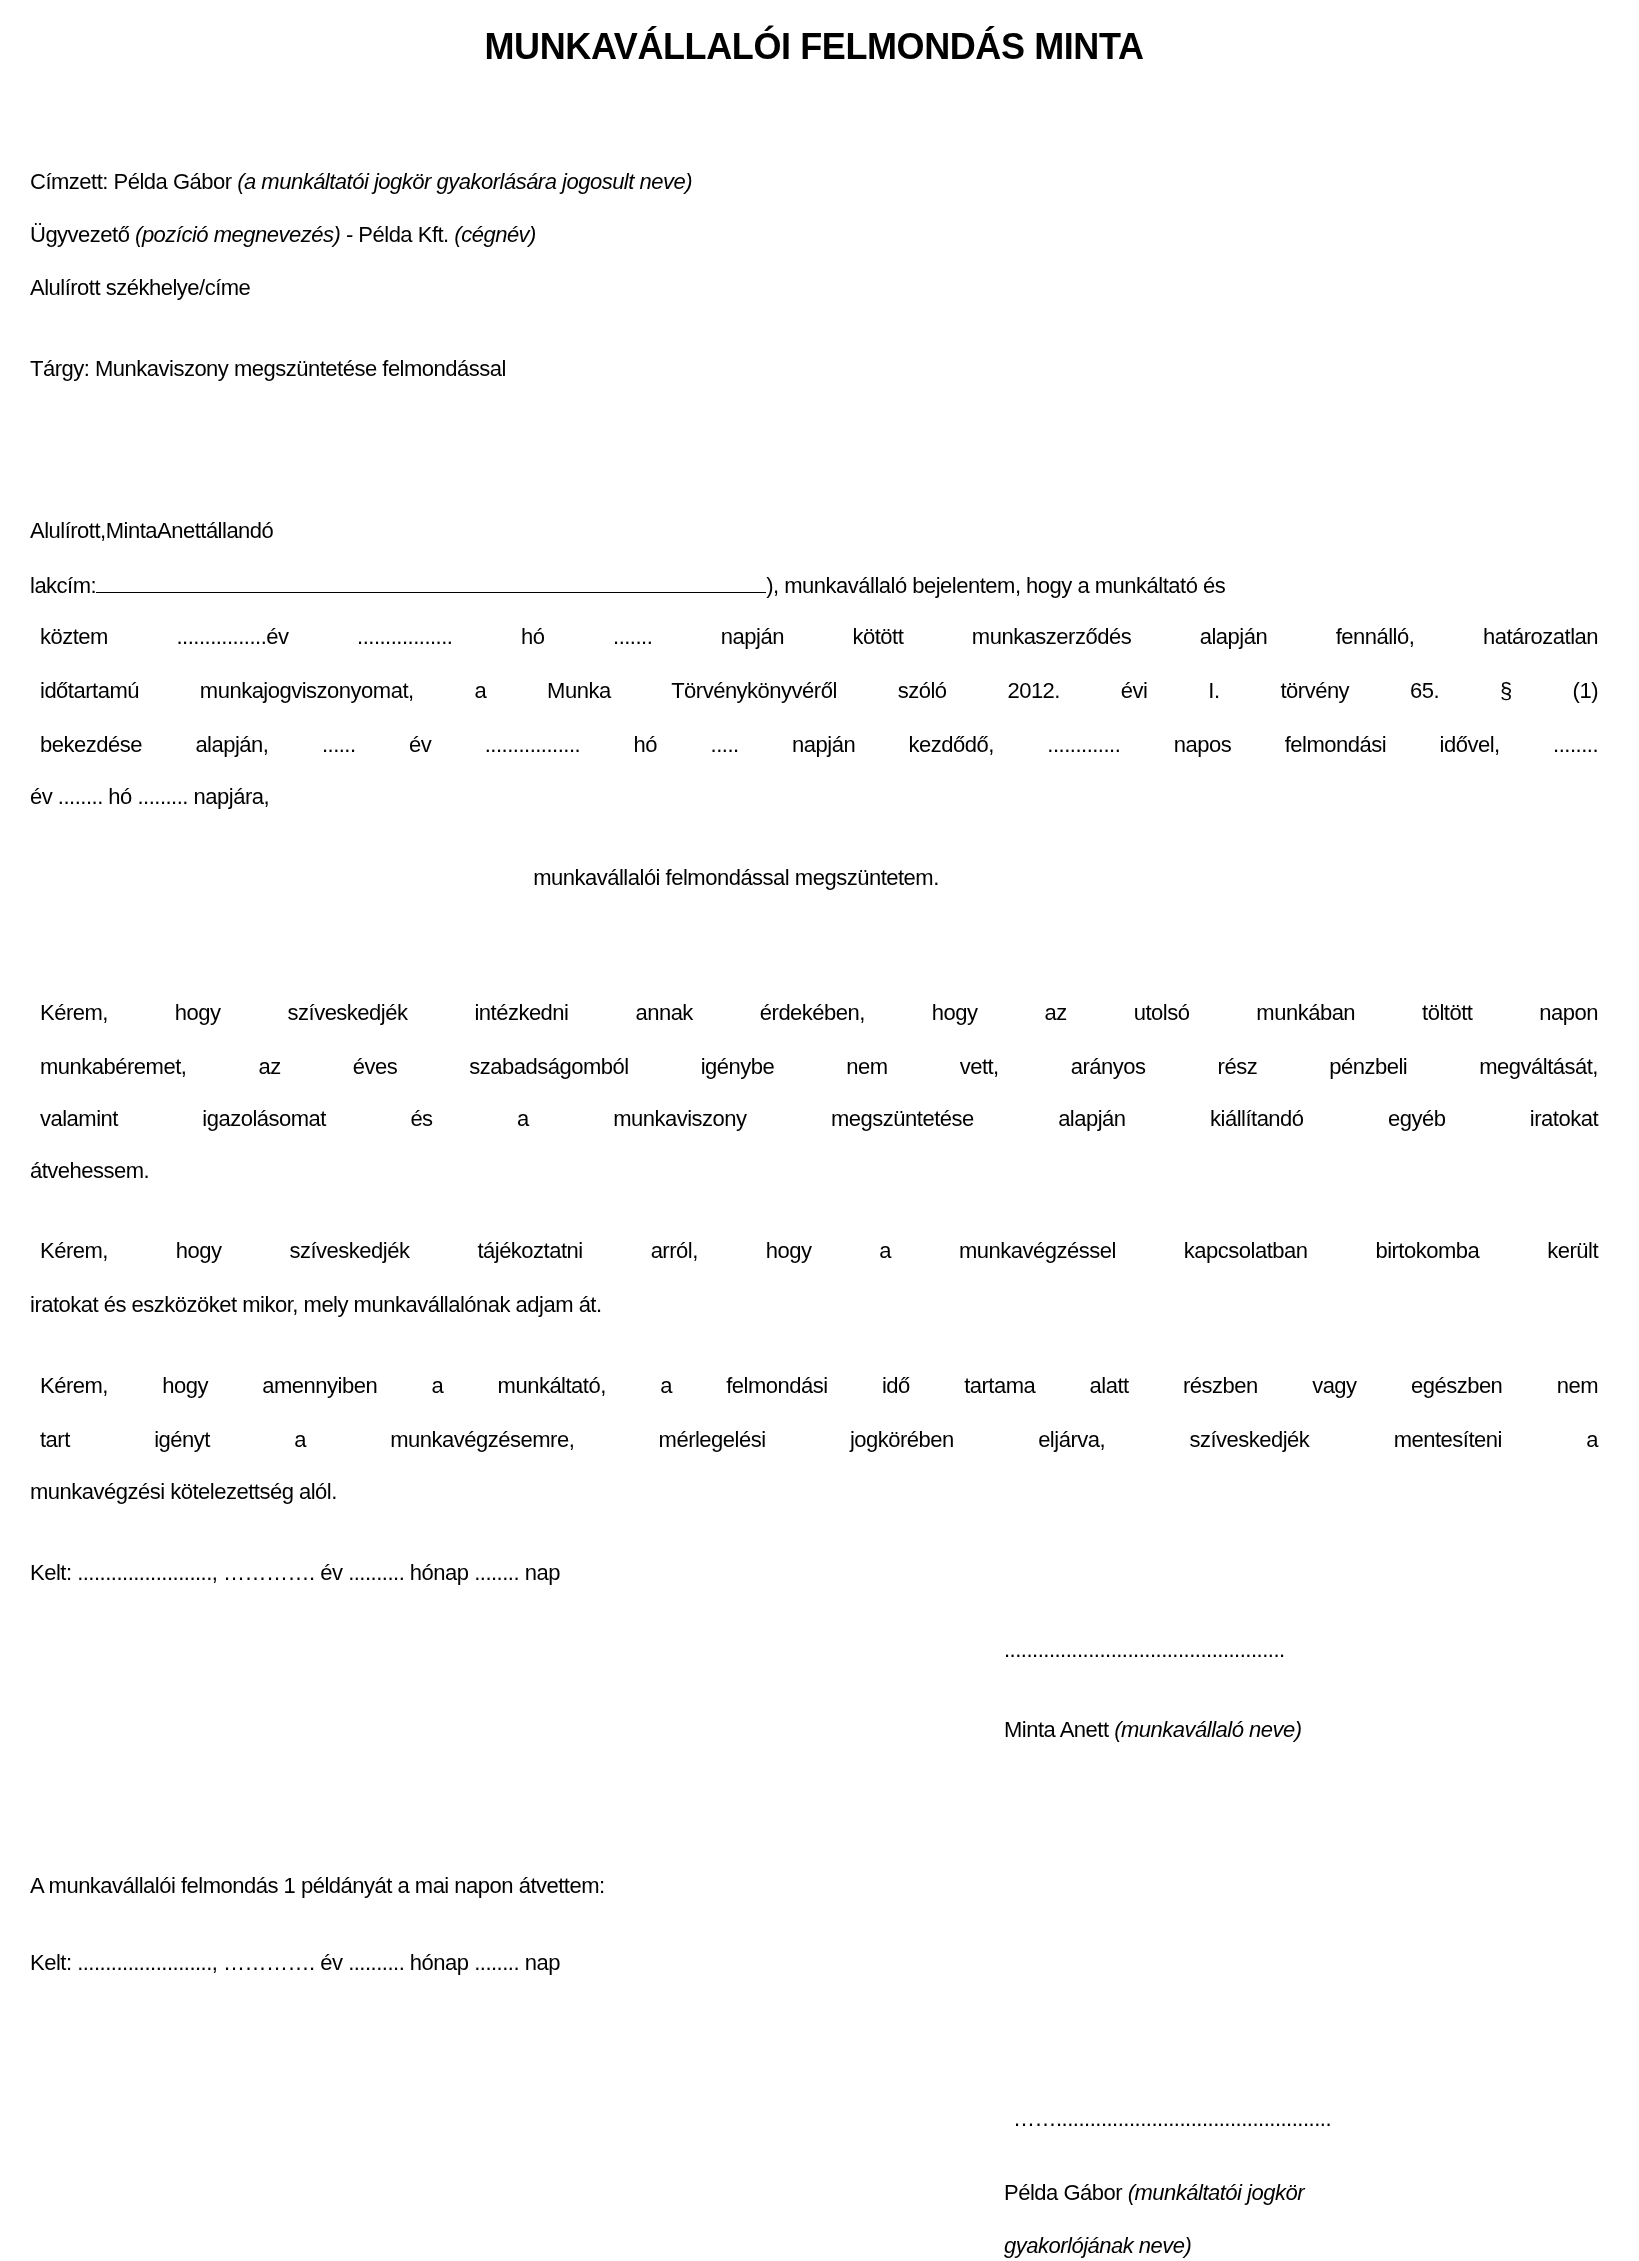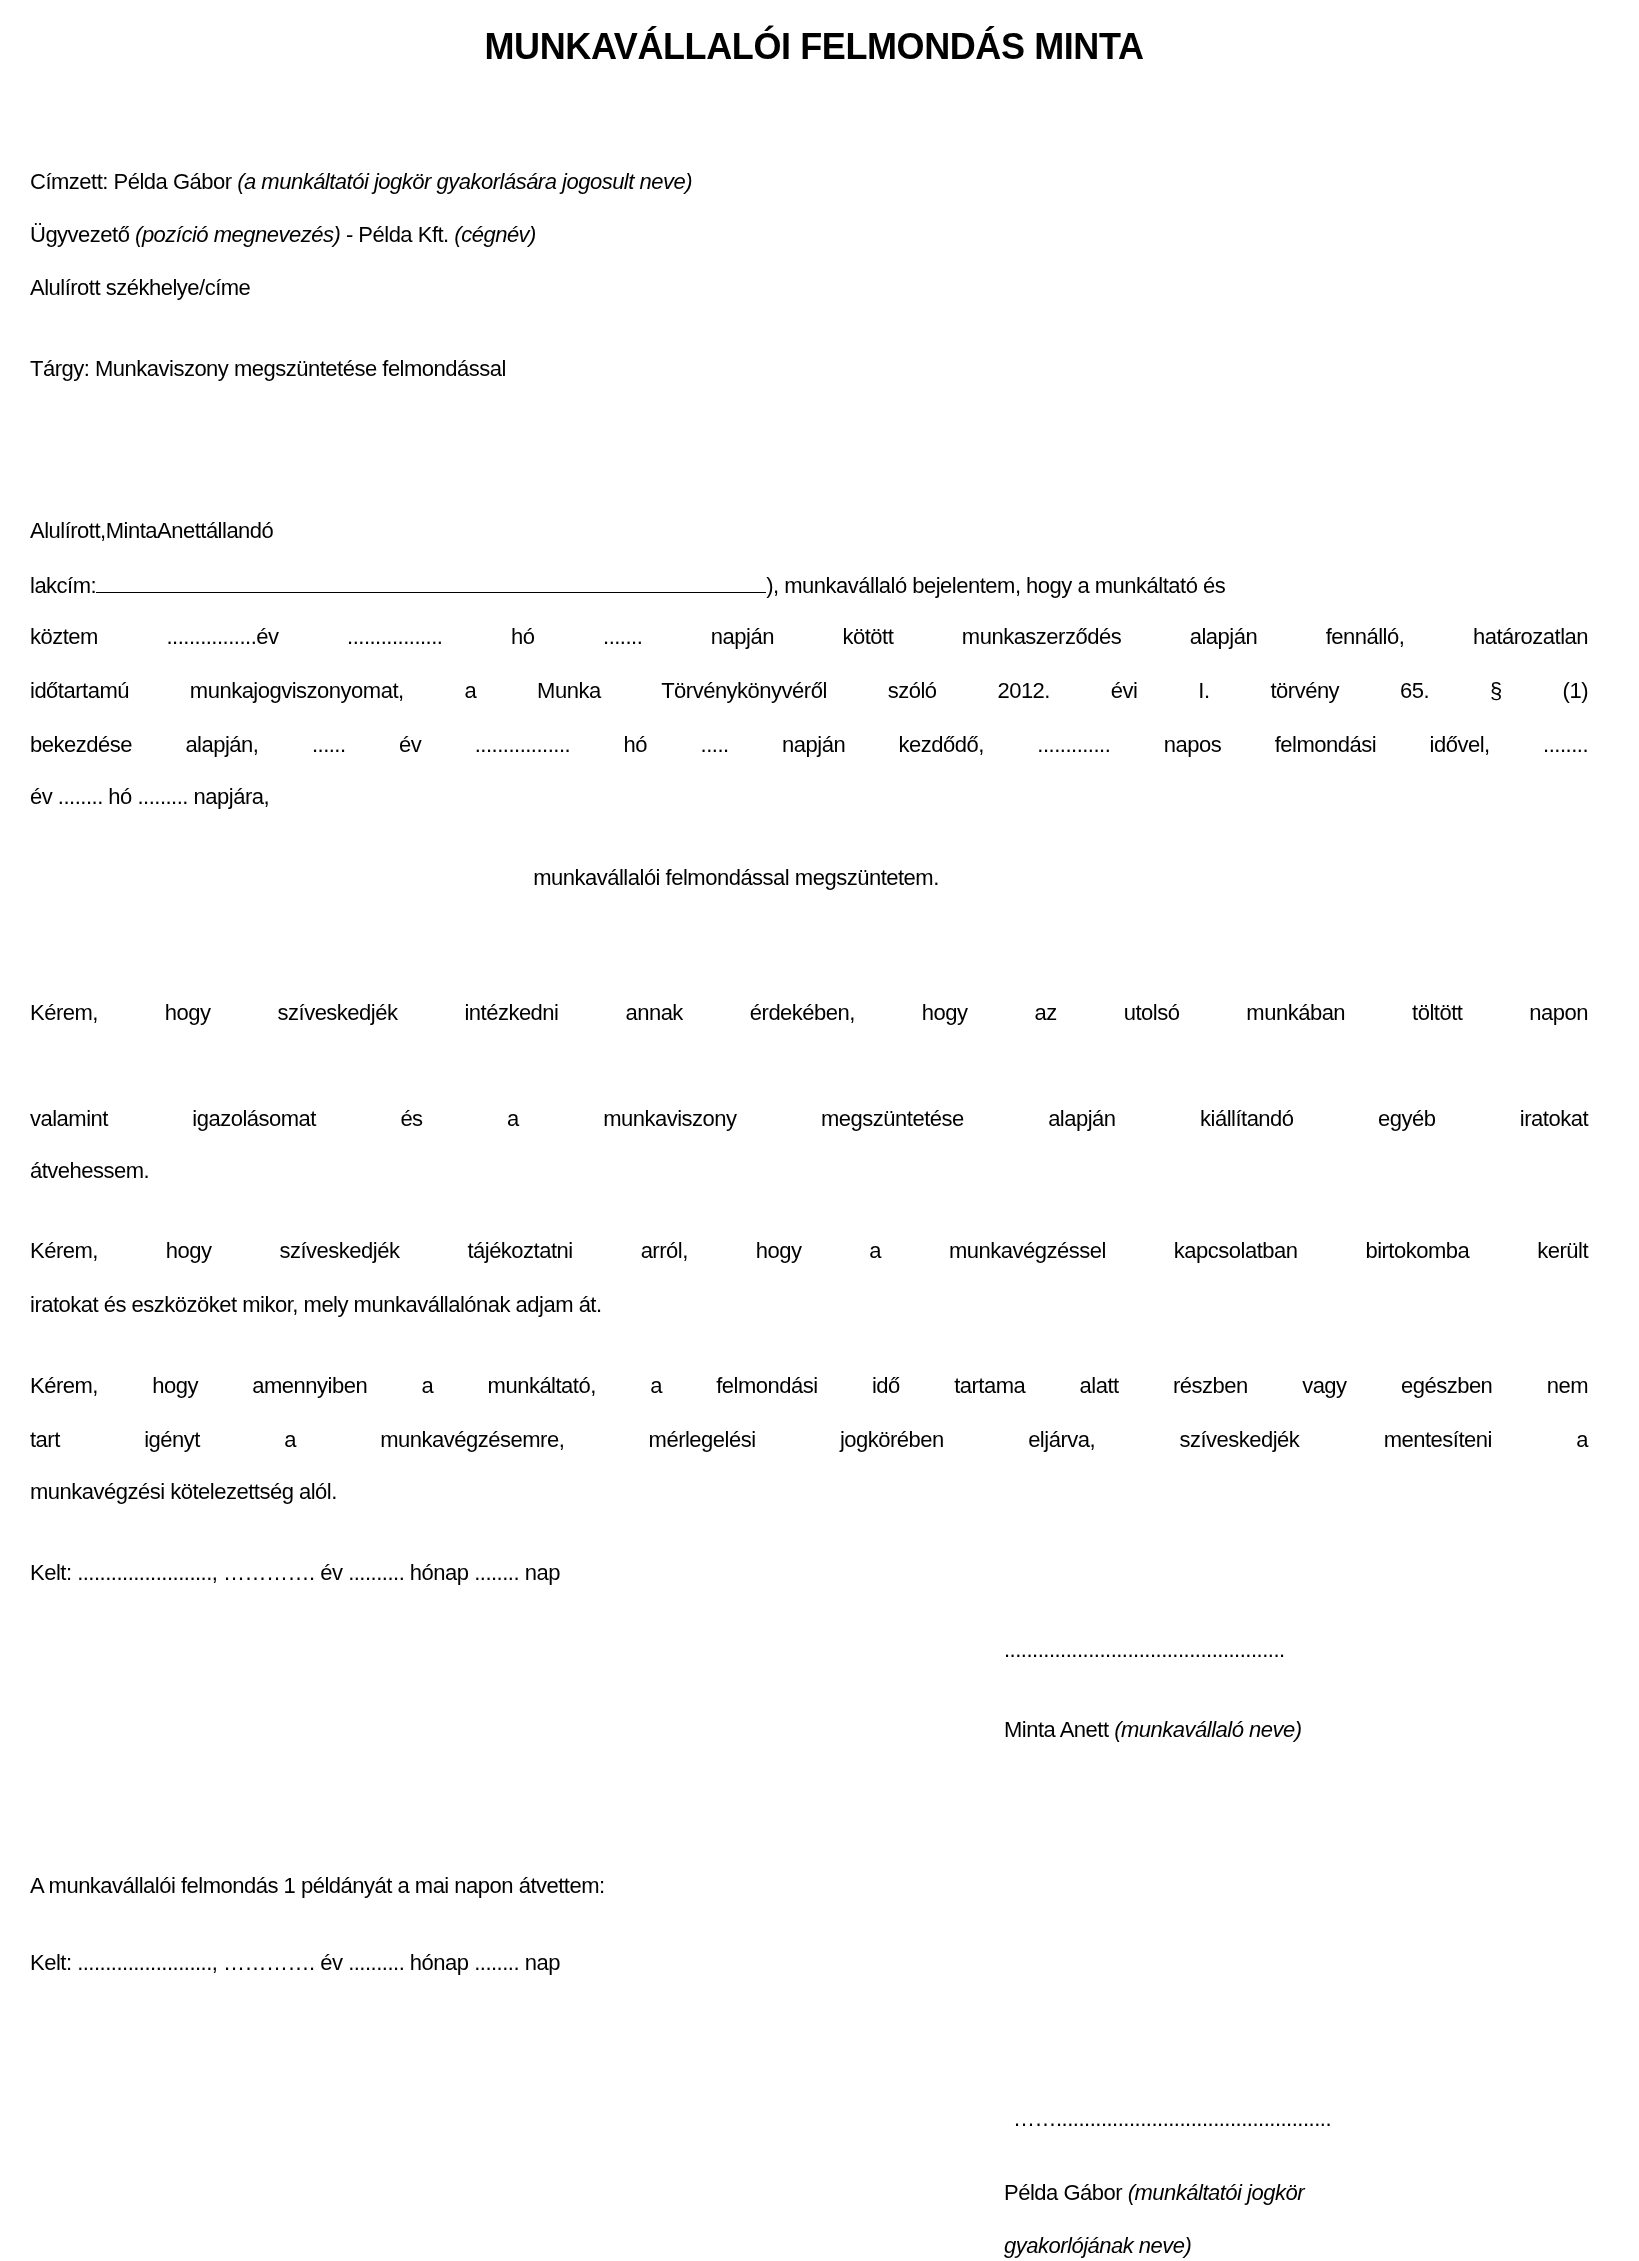--- a/index.html
+++ b/index.html
@@ -6,21 +6,21 @@
   body {
     width: 1640px; height: 2261px; position: relative; overflow: hidden;
     font-family: "Liberation Sans", sans-serif; color: #000000;
   }
   .page { position: absolute; left: 0; top: 0; width: 1640px; height: 2261px; }
   .ln {
     position: absolute; left: 30px; width: 1558px;
     font-size: 22px; line-height: 36px; white-space: pre;
     letter-spacing: -0.5px;
   }
-  .just { text-align: justify; text-align-last: justify; white-space: normal; }
+  .just { text-align: justify; text-align-last: justify; white-space: normal; margin-left: 10px; }
   .center { left: 0; width: 1472px; text-align: center; }
   .title {
     position: absolute; left: 0; width: 1628px; top: 25px; text-align: center;
     font-weight: bold; font-size: 36px; line-height: 43px; letter-spacing: -0.4px;
   }
   i { font-style: italic; }
   .uline { display: inline-block; border-bottom: 1.6px solid #000; height: 25px; vertical-align: baseline; }
   .sig { left: 1004px; width: 608px; }
 </style>
 </head>
@@ -48,20 +48,21 @@
   <div class="ln" style="top:567px"><span>lakcím:</span><span class="uline" style="width:670px"></span><span>), munkavállaló bejelentem, hogy a munkáltató és</span></div>
 
   <div class="ln just" style="top:619px">köztem ................év ................. hó ....... napján kötött munkaszerződés alapján fennálló, határozatlan</div>
   <div class="ln just" style="top:673px">időtartamú munkajogviszonyomat, a Munka Törvénykönyvéről szóló 2012. évi I. törvény 65. § (1)</div>
   <div class="ln just" style="top:727px">bekezdése alapján, ...... év ................. hó ..... napján kezdődő, ............. napos felmondási idővel, ........</div>
   <div class="ln" style="top:779px">év ........ hó ......... napjára,</div>
 
   <div class="ln center" style="top:860px">munkavállalói felmondással megszüntetem.</div>
 
   <div class="ln just" style="top:995px">Kérem, hogy szíveskedjék intézkedni annak érdekében, hogy az utolsó munkában töltött napon</div>
+  <div class="ln just" style="top:1049px">munkabéremet, az éves szabadságomból igénybe nem vett, arányos rész pénzbeli megváltását,</div>
   <div class="ln just" style="top:1101px">valamint igazolásomat és a munkaviszony megszüntetése alapján kiállítandó egyéb iratokat</div>
   <div class="ln" style="top:1153px">átvehessem.</div>
 
   <div class="ln just" style="top:1233px">Kérem, hogy szíveskedjék tájékoztatni arról, hogy a munkavégzéssel kapcsolatban birtokomba került</div>
   <div class="ln" style="top:1287px">iratokat és eszközöket mikor, mely munkavállalónak adjam át.</div>
 
   <div class="ln just" style="top:1368px">Kérem, hogy amennyiben a munkáltató, a felmondási idő tartama alatt részben vagy egészben nem</div>
   <div class="ln just" style="top:1422px">tart igényt a munkavégzésemre, mérlegelési jogkörében eljárva, szíveskedjék mentesíteni a</div>
   <div class="ln" style="top:1474px">munkavégzési kötelezettség alól.</div>
 

